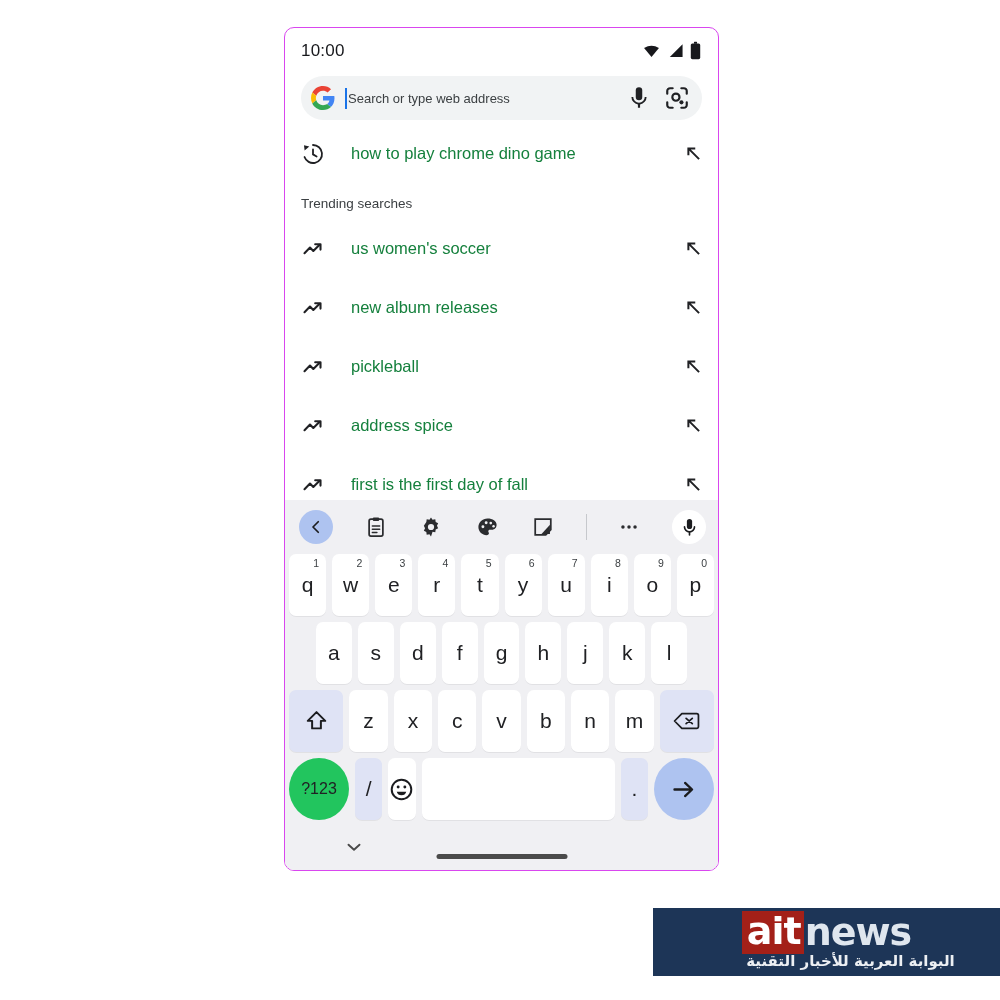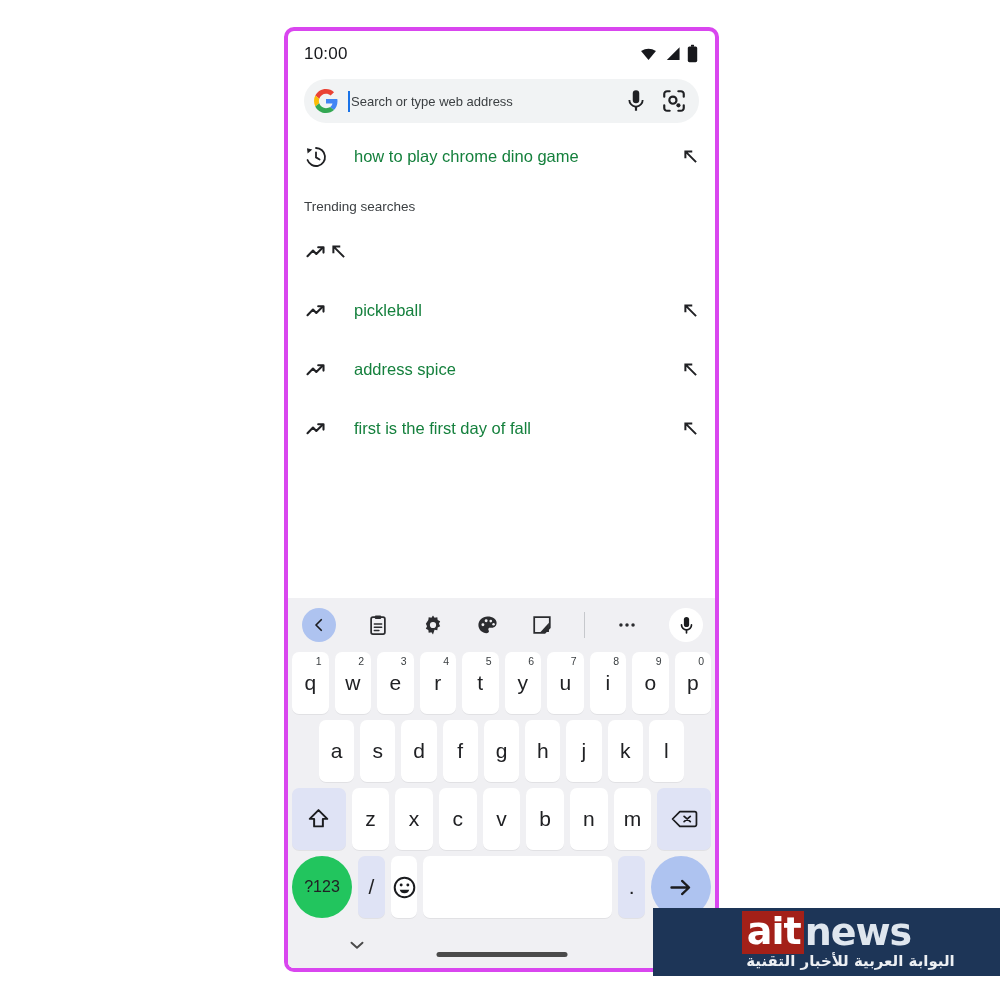--- a/index.html
+++ b/index.html
@@ -8,23 +8,23 @@
     background: #ffffff;
     font-family: "Liberation Sans", sans-serif;
     overflow: hidden;
   }
   #stage { position: relative; width: 1000px; height: 1000px; }
 
   
   .phone {
     position: absolute;
     left: 284px; top: 27px;
-    width: 435px; height: 945px;
+    width: 435px; height: 844px;
     background: #ffffff;
-    border: 4px solid #d946ef;
+    border: 1px solid #d946ef;
     border-radius: 10px;
     overflow: hidden;
     box-sizing: border-box;
   }
 
   
   .statusbar {
     position: relative;
     height: 45px;
     display: flex; align-items: center;
@@ -291,25 +291,36 @@
         </svg>
       </div>
 
       <div class="section-label">Trending searches</div>
 
       <div class="sugg-row">
         <svg class="sugg-ic" viewBox="0 0 24 24">
           <path d="M3.5 16.2 9 10.6l3.3 3.3 6-6" fill="none" stroke="#202124" stroke-width="2.1" stroke-linecap="round" stroke-linejoin="round"></path>
           <path d="M14.2 7.3h5.3v5.3" fill="none" stroke="#202124" stroke-width="2.1" stroke-linecap="round" stroke-linejoin="round"></path>
         </svg>
+        <div class="sugg-text">us women's soccer</div>
         <svg class="sugg-fill" viewBox="0 0 24 24">
           <path d="M5 5h9v2.3H8.9L19.2 17.6l-1.6 1.6L7.3 8.9V14H5z" fill="#202124"></path>
         </svg>
       </div>
 
+      <div class="sugg-row">
+        <svg class="sugg-ic" viewBox="0 0 24 24">
+          <path d="M3.5 16.2 9 10.6l3.3 3.3 6-6" fill="none" stroke="#202124" stroke-width="2.1" stroke-linecap="round" stroke-linejoin="round"></path>
+          <path d="M14.2 7.3h5.3v5.3" fill="none" stroke="#202124" stroke-width="2.1" stroke-linecap="round" stroke-linejoin="round"></path>
+        </svg>
+        <div class="sugg-text">new album releases</div>
+        <svg class="sugg-fill" viewBox="0 0 24 24">
+          <path d="M5 5h9v2.3H8.9L19.2 17.6l-1.6 1.6L7.3 8.9V14H5z" fill="#202124"></path>
+        </svg>
+      </div>
 
       <div class="sugg-row">
         <svg class="sugg-ic" viewBox="0 0 24 24">
           <path d="M3.5 16.2 9 10.6l3.3 3.3 6-6" fill="none" stroke="#202124" stroke-width="2.1" stroke-linecap="round" stroke-linejoin="round"></path>
           <path d="M14.2 7.3h5.3v5.3" fill="none" stroke="#202124" stroke-width="2.1" stroke-linecap="round" stroke-linejoin="round"></path>
         </svg>
         <div class="sugg-text">pickleball</div>
         <svg class="sugg-fill" viewBox="0 0 24 24">
           <path d="M5 5h9v2.3H8.9L19.2 17.6l-1.6 1.6L7.3 8.9V14H5z" fill="#202124"></path>
         </svg>

